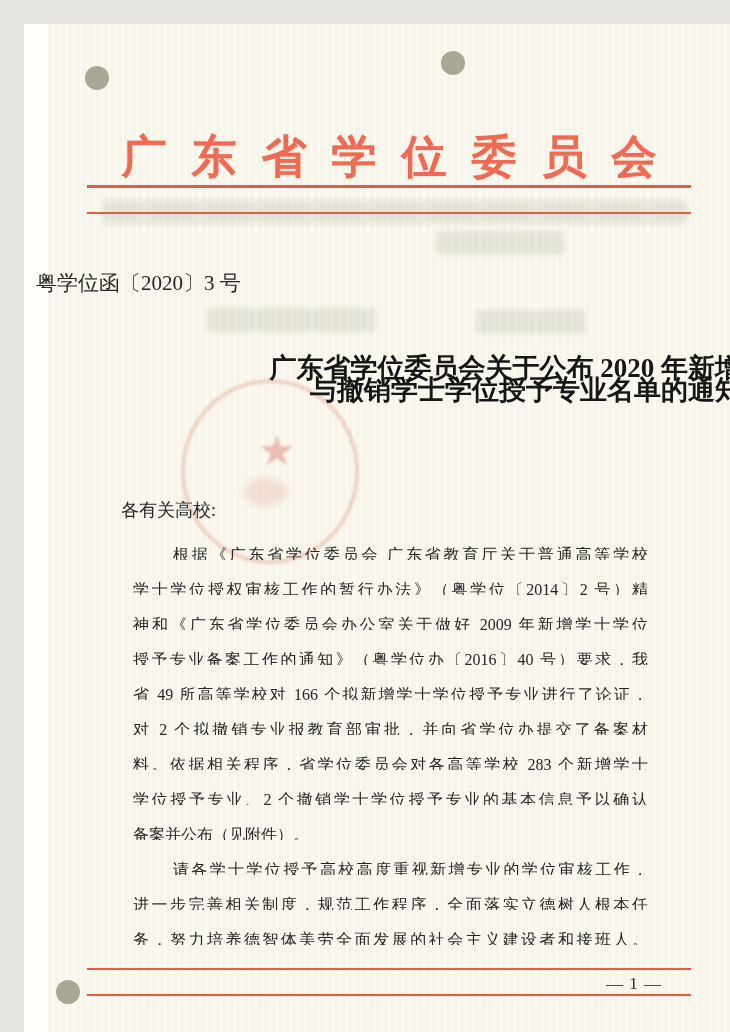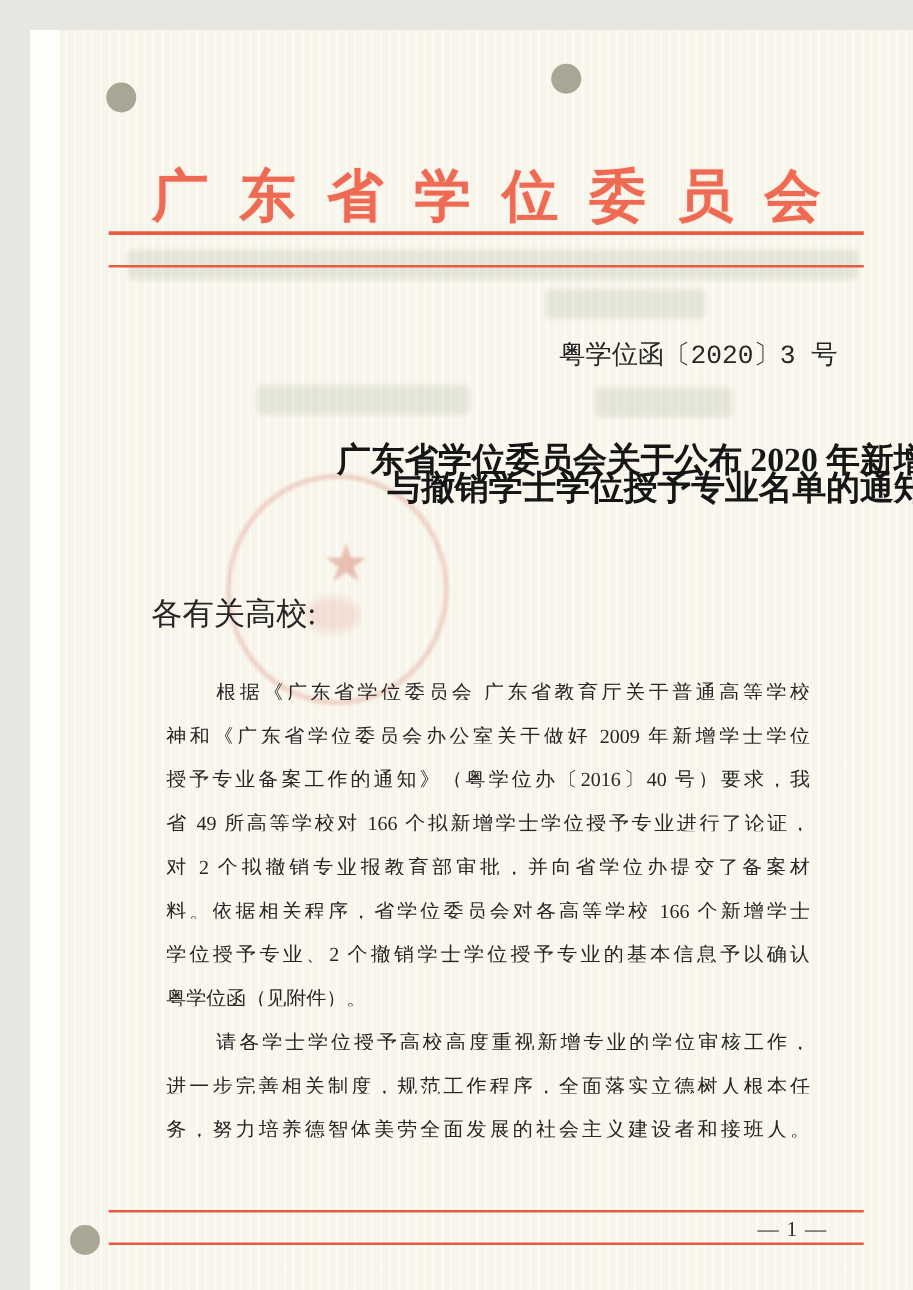--- a/index.html
+++ b/index.html
@@ -33,35 +33,35 @@
     letter-spacing:25px;text-indent:25px;
     text-shadow:0 0 1px rgba(238,106,82,.55);
   }
   .head-rule{
     position:absolute;top:161px;left:63px;width:604px;height:8px;
     border-top:3px solid var(--rule-red);
     border-bottom:2px solid var(--rule-red);
   }
   .doc-number{
     position:absolute;top:233px;left:0;right:72px;
-    text-align:right;font-size:21px;color:var(--body-text);font-family:Liberation Mono, monospace;
+    font-size:21px;color:var(--body-text);
   }
 
   
   .title-line{
     position:absolute;left:0;width:730px;height:40px;line-height:40px;
     text-align:right;font-size:27px;font-weight:bold;color:var(--title-text);
   }
   .title-1{top:312px;}
   .title-2{top:334px;}
 
   
   .salutation{
-    position:absolute;top:438px;left:85px;
-    font-size:25px;color:var(--body-text);
+    position:absolute;top:462px;left:85px;
+    font-size:18px;color:var(--body-text);
   }
   .body-block{
     position:absolute;top:489px;left:85px;width:563px;
     color:var(--body-text);
   }
   .body-line{
     height:35px;line-height:35px;font-size:16px;
     text-align:justify;text-align-last:justify;
     overflow:hidden;white-space:nowrap;
   }
@@ -134,27 +134,28 @@
   <div class="head-rule"></div>
   <div class="doc-number">粤学位函〔2020〕3 号</div>
 
   <div class="title-line title-1">广东省学位委员会关于公布 2020 年新增</div>
   <div class="title-line title-2">与撤销学士学位授予专业名单的通知</div>
 
   <div class="salutation">各有关高校:</div>
 
   <div class="body-block">
     <div class="body-line indent">根据《广东省学位委员会  广东省教育厅关于普通高等学校</div>
+    <div class="body-line">学士学位授权审核工作的暂行办法》（粤学位〔2014〕2 号）精</div>
     <div class="body-line">神和《广东省学位委员会办公室关于做好 2009 年新增学士学位</div>
     <div class="body-line">授予专业备案工作的通知》（粤学位办〔2016〕40 号）要求，我</div>
     <div class="body-line">省 49 所高等学校对 166 个拟新增学士学位授予专业进行了论证，</div>
     <div class="body-line">对 2 个拟撤销专业报教育部审批，并向省学位办提交了备案材</div>
-    <div class="body-line">料。依据相关程序，省学位委员会对各高等学校 166 个新增学士</div>
+    <div class="body-line">料。依据相关程序，省学位委员会对各高等学校 283 个新增学士</div>
     <div class="body-line">学位授予专业、2 个撤销学士学位授予专业的基本信息予以确认</div>
-    <div class="body-line short">粤学位函（见附件）。</div>
+    <div class="body-line short">备案并公布（见附件）。</div>
     <div class="body-line indent">请各学士学位授予高校高度重视新增专业的学位审核工作，</div>
     <div class="body-line">进一步完善相关制度，规范工作程序，全面落实立德树人根本任</div>
     <div class="body-line">务，努力培养德智体美劳全面发展的社会主义建设者和接班人。</div>
   </div>
 
   <div class="foot-rule"></div>
   <div class="page-number">— 1 —</div>
 
   <div class="speck speck-1"></div>
   <div class="speck speck-2"></div>

